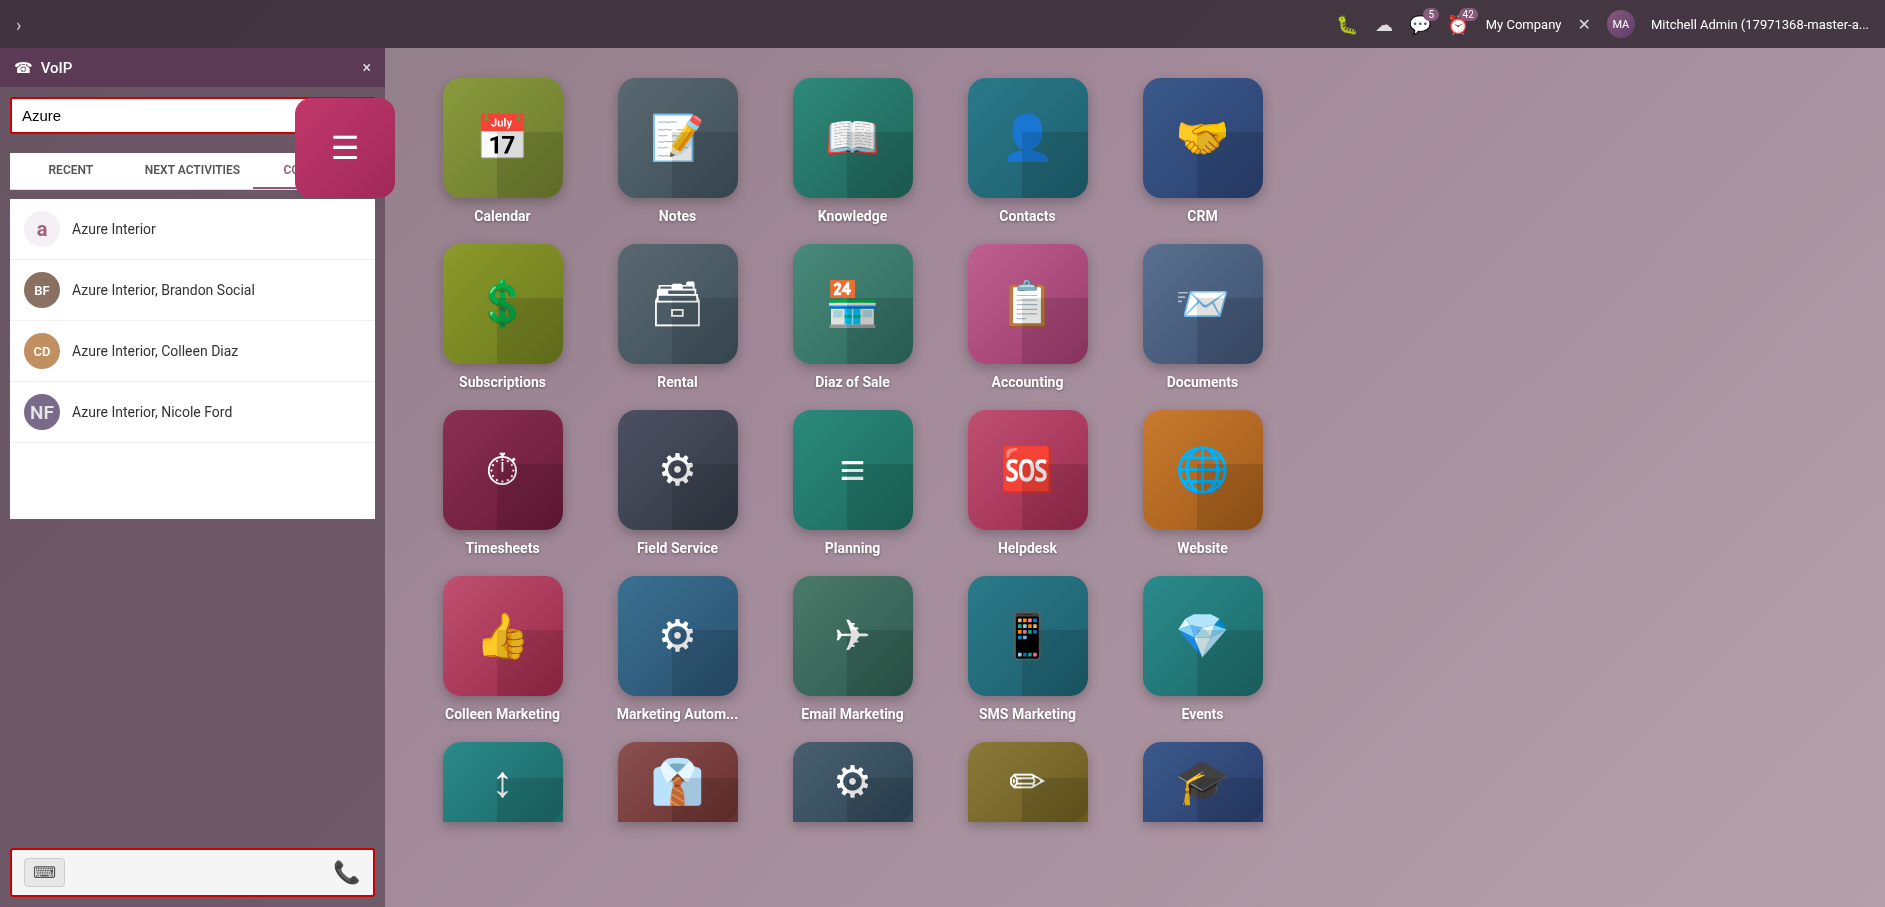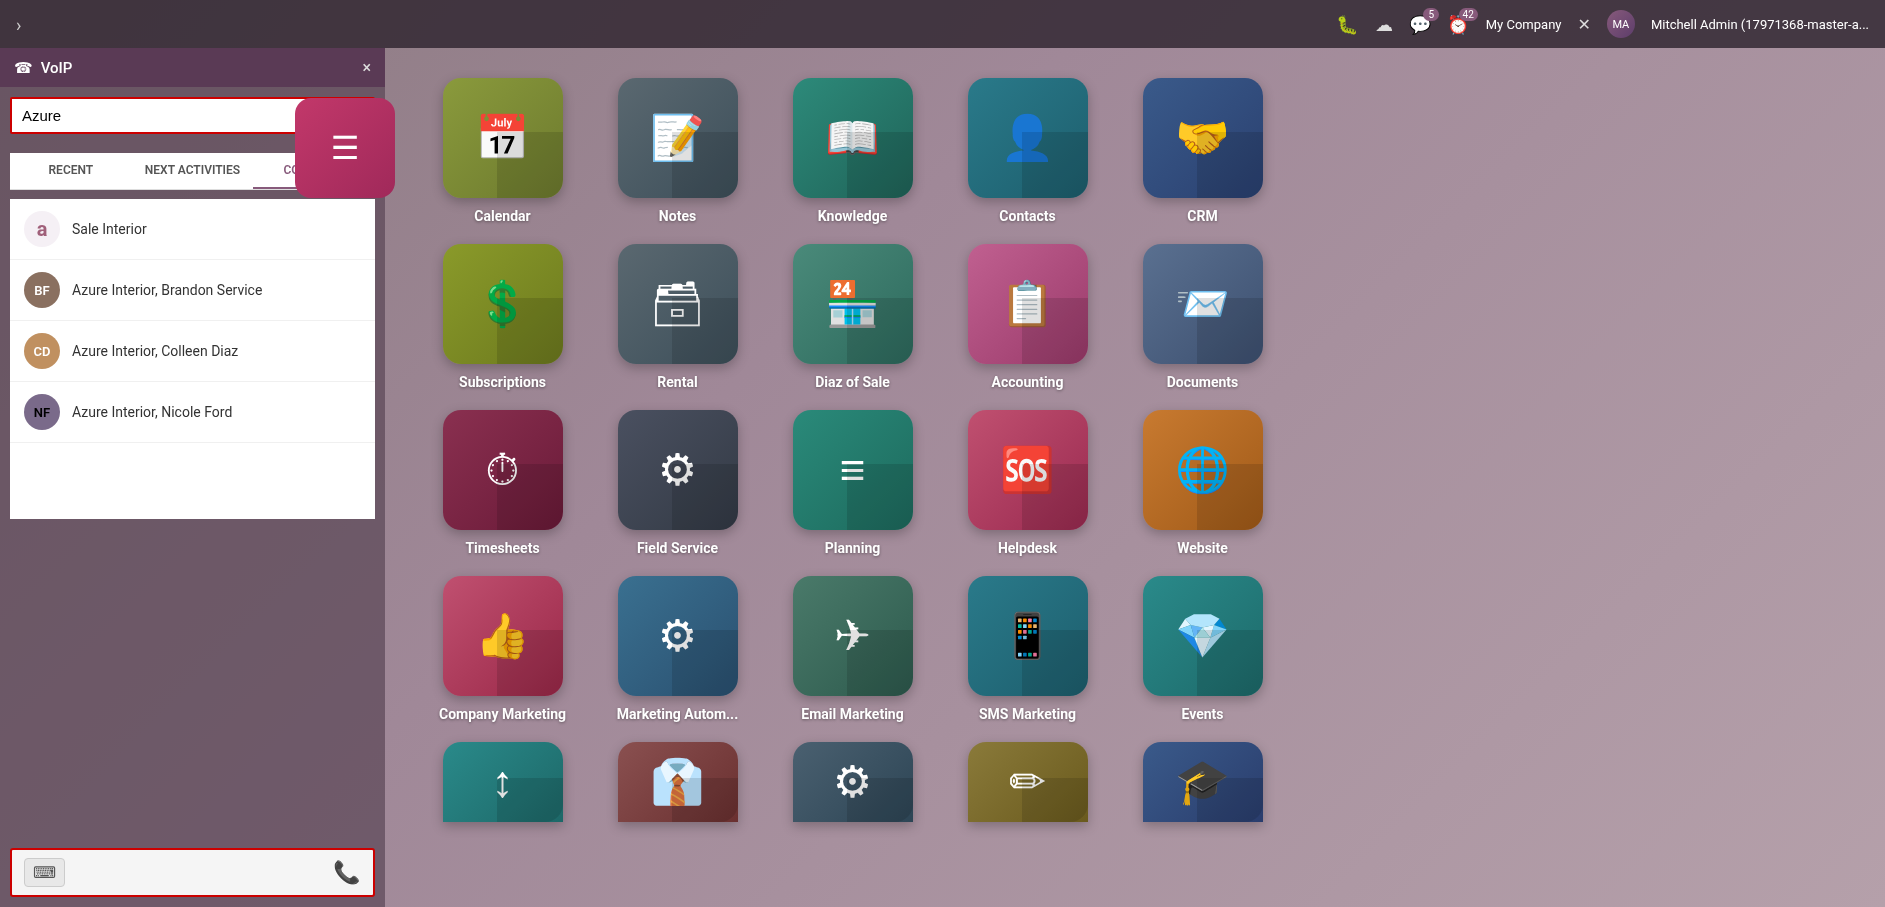--- a/index.html
+++ b/index.html
@@ -316,37 +316,37 @@
       <div class="voip-tab active">
         <span>CONTACTS</span>
       </div>
     </div>
 
     <div class="voip-results">
       <div class="voip-result-item">
         <div class="result-avatar company">
           <span style="font-size:20px; color:#a0607a; font-weight:bold;">a</span>
         </div>
-        <span class="result-name">Sale Interior</span>
+        <span class="result-name">Azure Interior</span>
       </div>
       <div class="voip-result-item">
         <div class="result-avatar" style="background:#8a7060;">
           <span style="color:#fff; font-size:13px; font-weight:600;">BF</span>
         </div>
-        <span class="result-name">Azure Interior, Brandon Service</span>
+        <span class="result-name">Azure Interior, Brandon Social</span>
       </div>
       <div class="voip-result-item">
         <div class="result-avatar" style="background:#c09060;">
           <span style="color:#fff; font-size:13px; font-weight:600;">CD</span>
         </div>
         <span class="result-name">Azure Interior, Colleen Diaz</span>
       </div>
       <div class="voip-result-item">
         <div class="result-avatar" style="background:#7a6a8a;">
-          <span style="color:#000000; font-size:13px; font-weight:600;">NF</span>
+          <span style="color:#e5e5e5; font-size:19px; font-weight:600;">NF</span>
         </div>
         <span class="result-name">Azure Interior, Nicole Ford</span>
       </div>
     </div>
 
     <div style="flex:1;"></div>
 
     <div class="voip-footer">
       <button class="voip-keyboard-btn">
         <span>⌨</span>
@@ -422,21 +422,21 @@
       </div>
       <div class="app-tile">
         <div class="app-icon color-website">🌐</div>
         <span class="app-label">Website</span>
       </div>
     </div>
 
     <div class="apps-row">
       <div class="app-tile">
         <div class="app-icon color-socialmarketing">👍</div>
-        <span class="app-label">Company Marketing</span>
+        <span class="app-label">Colleen Marketing</span>
       </div>
       <div class="app-tile">
         <div class="app-icon color-marketingauto">⚙</div>
         <span class="app-label">Marketing Autom...</span>
       </div>
       <div class="app-tile">
         <div class="app-icon color-emailmarketing">✈</div>
         <span class="app-label">Email Marketing</span>
       </div>
       <div class="app-tile">

